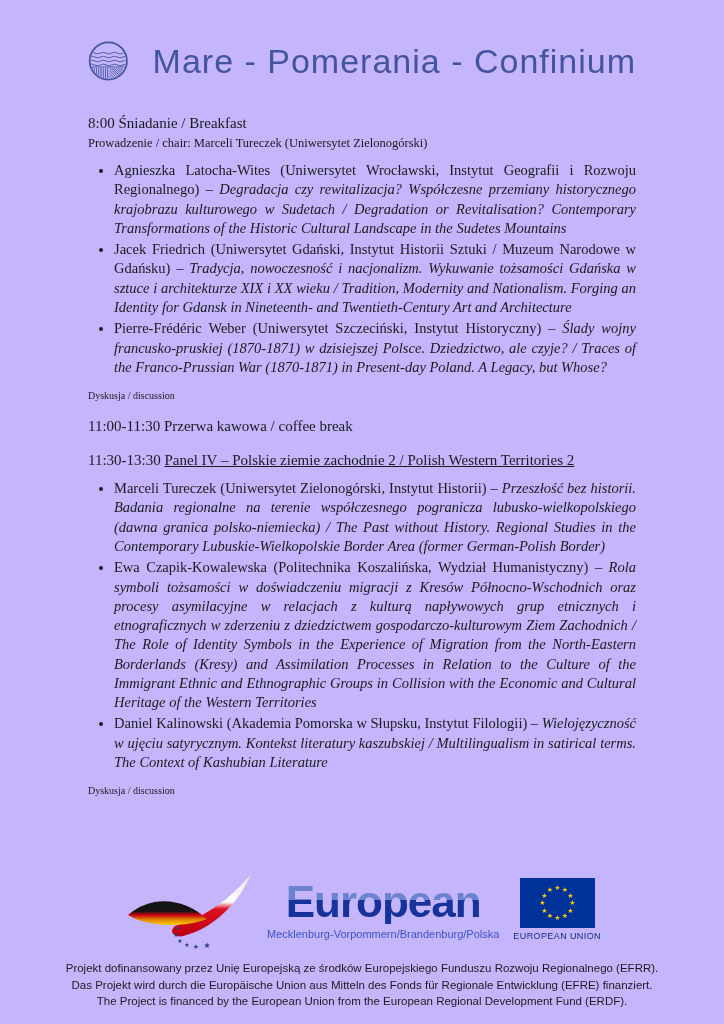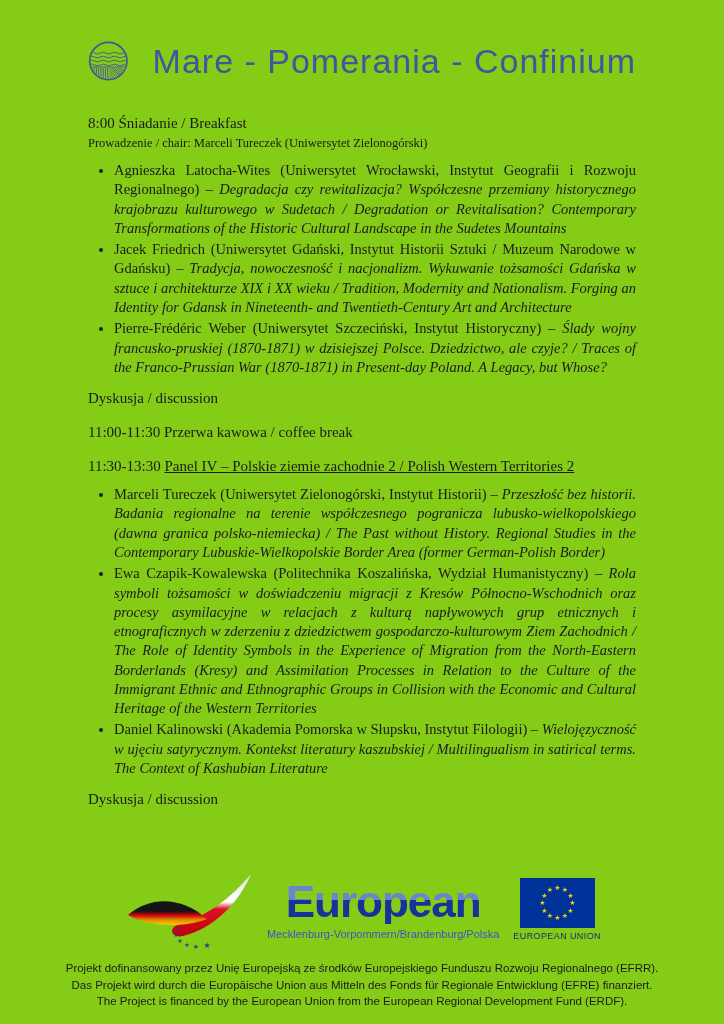--- a/index.html
+++ b/index.html
@@ -1,20 +1,20 @@
 <!DOCTYPE html>
 <html><head>
 <meta charset="utf-8">
 <style>
   html,body { margin:0; padding:0; background:#888; }
   .page {
     position:relative;
     width:724px; height:1024px;
     margin:0 auto;
-    background:#84cc16;
+    background:#c4b5fd;
     overflow:hidden;
     font-family:"Liberation Serif", serif;
     color:#1b1b1b;
   }
   .content { padding:24px 88px 0 88px; }
 
   
   .masthead { display:flex; align-items:center; gap:24px; height:74px; }
   .brand-title {
     font-family:"Liberation Sans", sans-serif;
@@ -31,21 +31,21 @@
   .chair-line{ margin:4px 0 0 0; font-size:12.5px; }
   .u { text-decoration:underline; }
   ul.talks { margin:10px 0 0 0; padding:0 0 0 26px; list-style:disc; }
   ul.talks li {
     font-size:14.5px;
     line-height:1.33;
     text-align:justify;
     margin:0 0 2px 0;
   }
   .talk-title { font-style:italic;margin-top:27px; }
-  .discussion-line { margin:13px 0 0 0; font-size:15px; }
+  .discussion-line { margin:13px 0 0 0; font-size:10px; }
 
   
   .page-footer { position:absolute; left:0; right:0; bottom:14px; text-align:center; }
   .logo-row {
     display:flex; justify-content:center; align-items:center;
     gap:14px; margin-bottom:10px;
   }
   .interreg-block { display:flex; flex-direction:column; align-items:center; }
   .interreg-word {
     font-family:"Liberation Sans", sans-serif;

